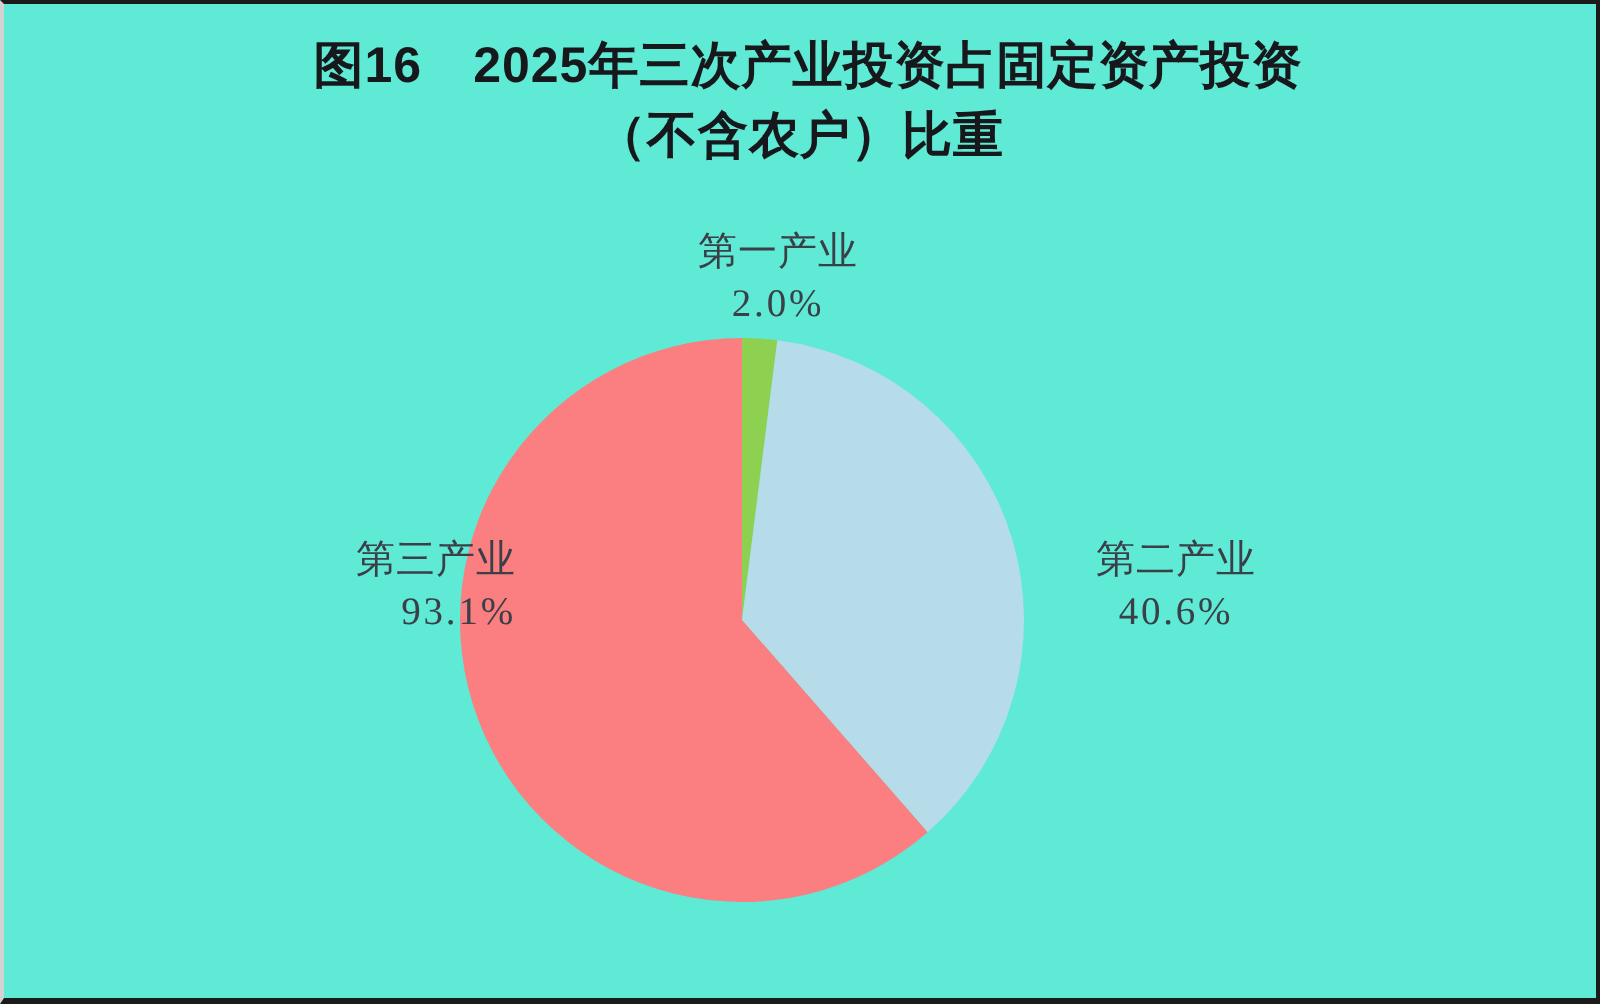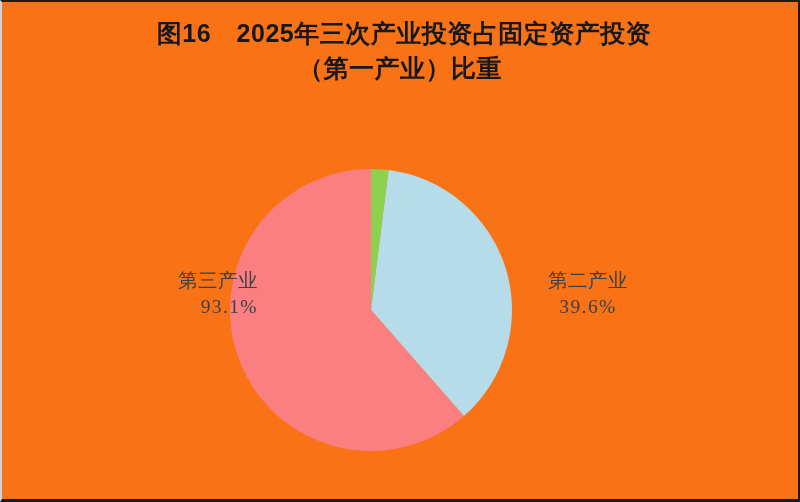--- a/index.html
+++ b/index.html
@@ -4,21 +4,21 @@
 <style>
   html, body {
     margin: 0;
     padding: 0;
     background: #ffffff;
   }
   #screen {
     position: relative;
     width: 800px;
     height: 502px;
-    background: #f97316;
+    background: #5eead4;
     overflow: hidden;
     box-sizing: border-box;
     border-top: 2px solid #1b1b1b;
     border-right: 2px solid #1b1b1b;
     border-bottom: 3px solid #1b1b1b;
     border-left: 2px solid #d2d2d2;
     font-family: "Liberation Serif", "DejaVu Serif", serif;
   }
   .figure-title {
     position: absolute;
@@ -75,37 +75,41 @@
   #label-secondary { left: 486px; top: 266px; width: 200px; }
   #label-tertiary  { left: 56px;  top: 266px; width: 200px; text-align: right; }
 </style>
 </head>
 <body>
 
 <div id="screen">
 
   <div class="figure-title">
     <span class="title-line line-1">图16　2025年三次产业投资占固定资产投资</span>
-    <span class="title-line line-2">（第一产业）比重</span>
+    <span class="title-line line-2">（不含农户）比重</span>
   </div>
 
   <div class="chart-area">
 
     <svg class="pie-svg" width="796" height="497" viewBox="0 0 796 497">
       <g>
         <path d="M 369 308 L 369.00 167.00 A 141 141 0 0 1 386.65 168.11 Z" fill="#8ed04f"></path>
         <path d="M 369 308 L 386.65 168.11 A 141 141 0 0 1 461.84 414.12 Z" fill="#b5dce8"></path>
         <path d="M 369 308 L 461.84 414.12 A 141 141 0 1 1 369.00 167.00 Z" fill="#fb7f80"></path>
       </g>
     </svg>
 
+    <div class="slice-label" id="label-primary">
+      <span class="label-name">第一产业</span>
+      <span class="label-value">2.0%</span>
+    </div>
 
     <div class="slice-label" id="label-secondary">
       <span class="label-name">第二产业</span>
-      <span class="label-value">39.6%</span>
+      <span class="label-value">40.6%</span>
     </div>
 
     <div class="slice-label" id="label-tertiary">
       <span class="label-name">第三产业</span>
       <span class="label-value">93.1%</span>
     </div>
 
   </div>
 </div>
 

